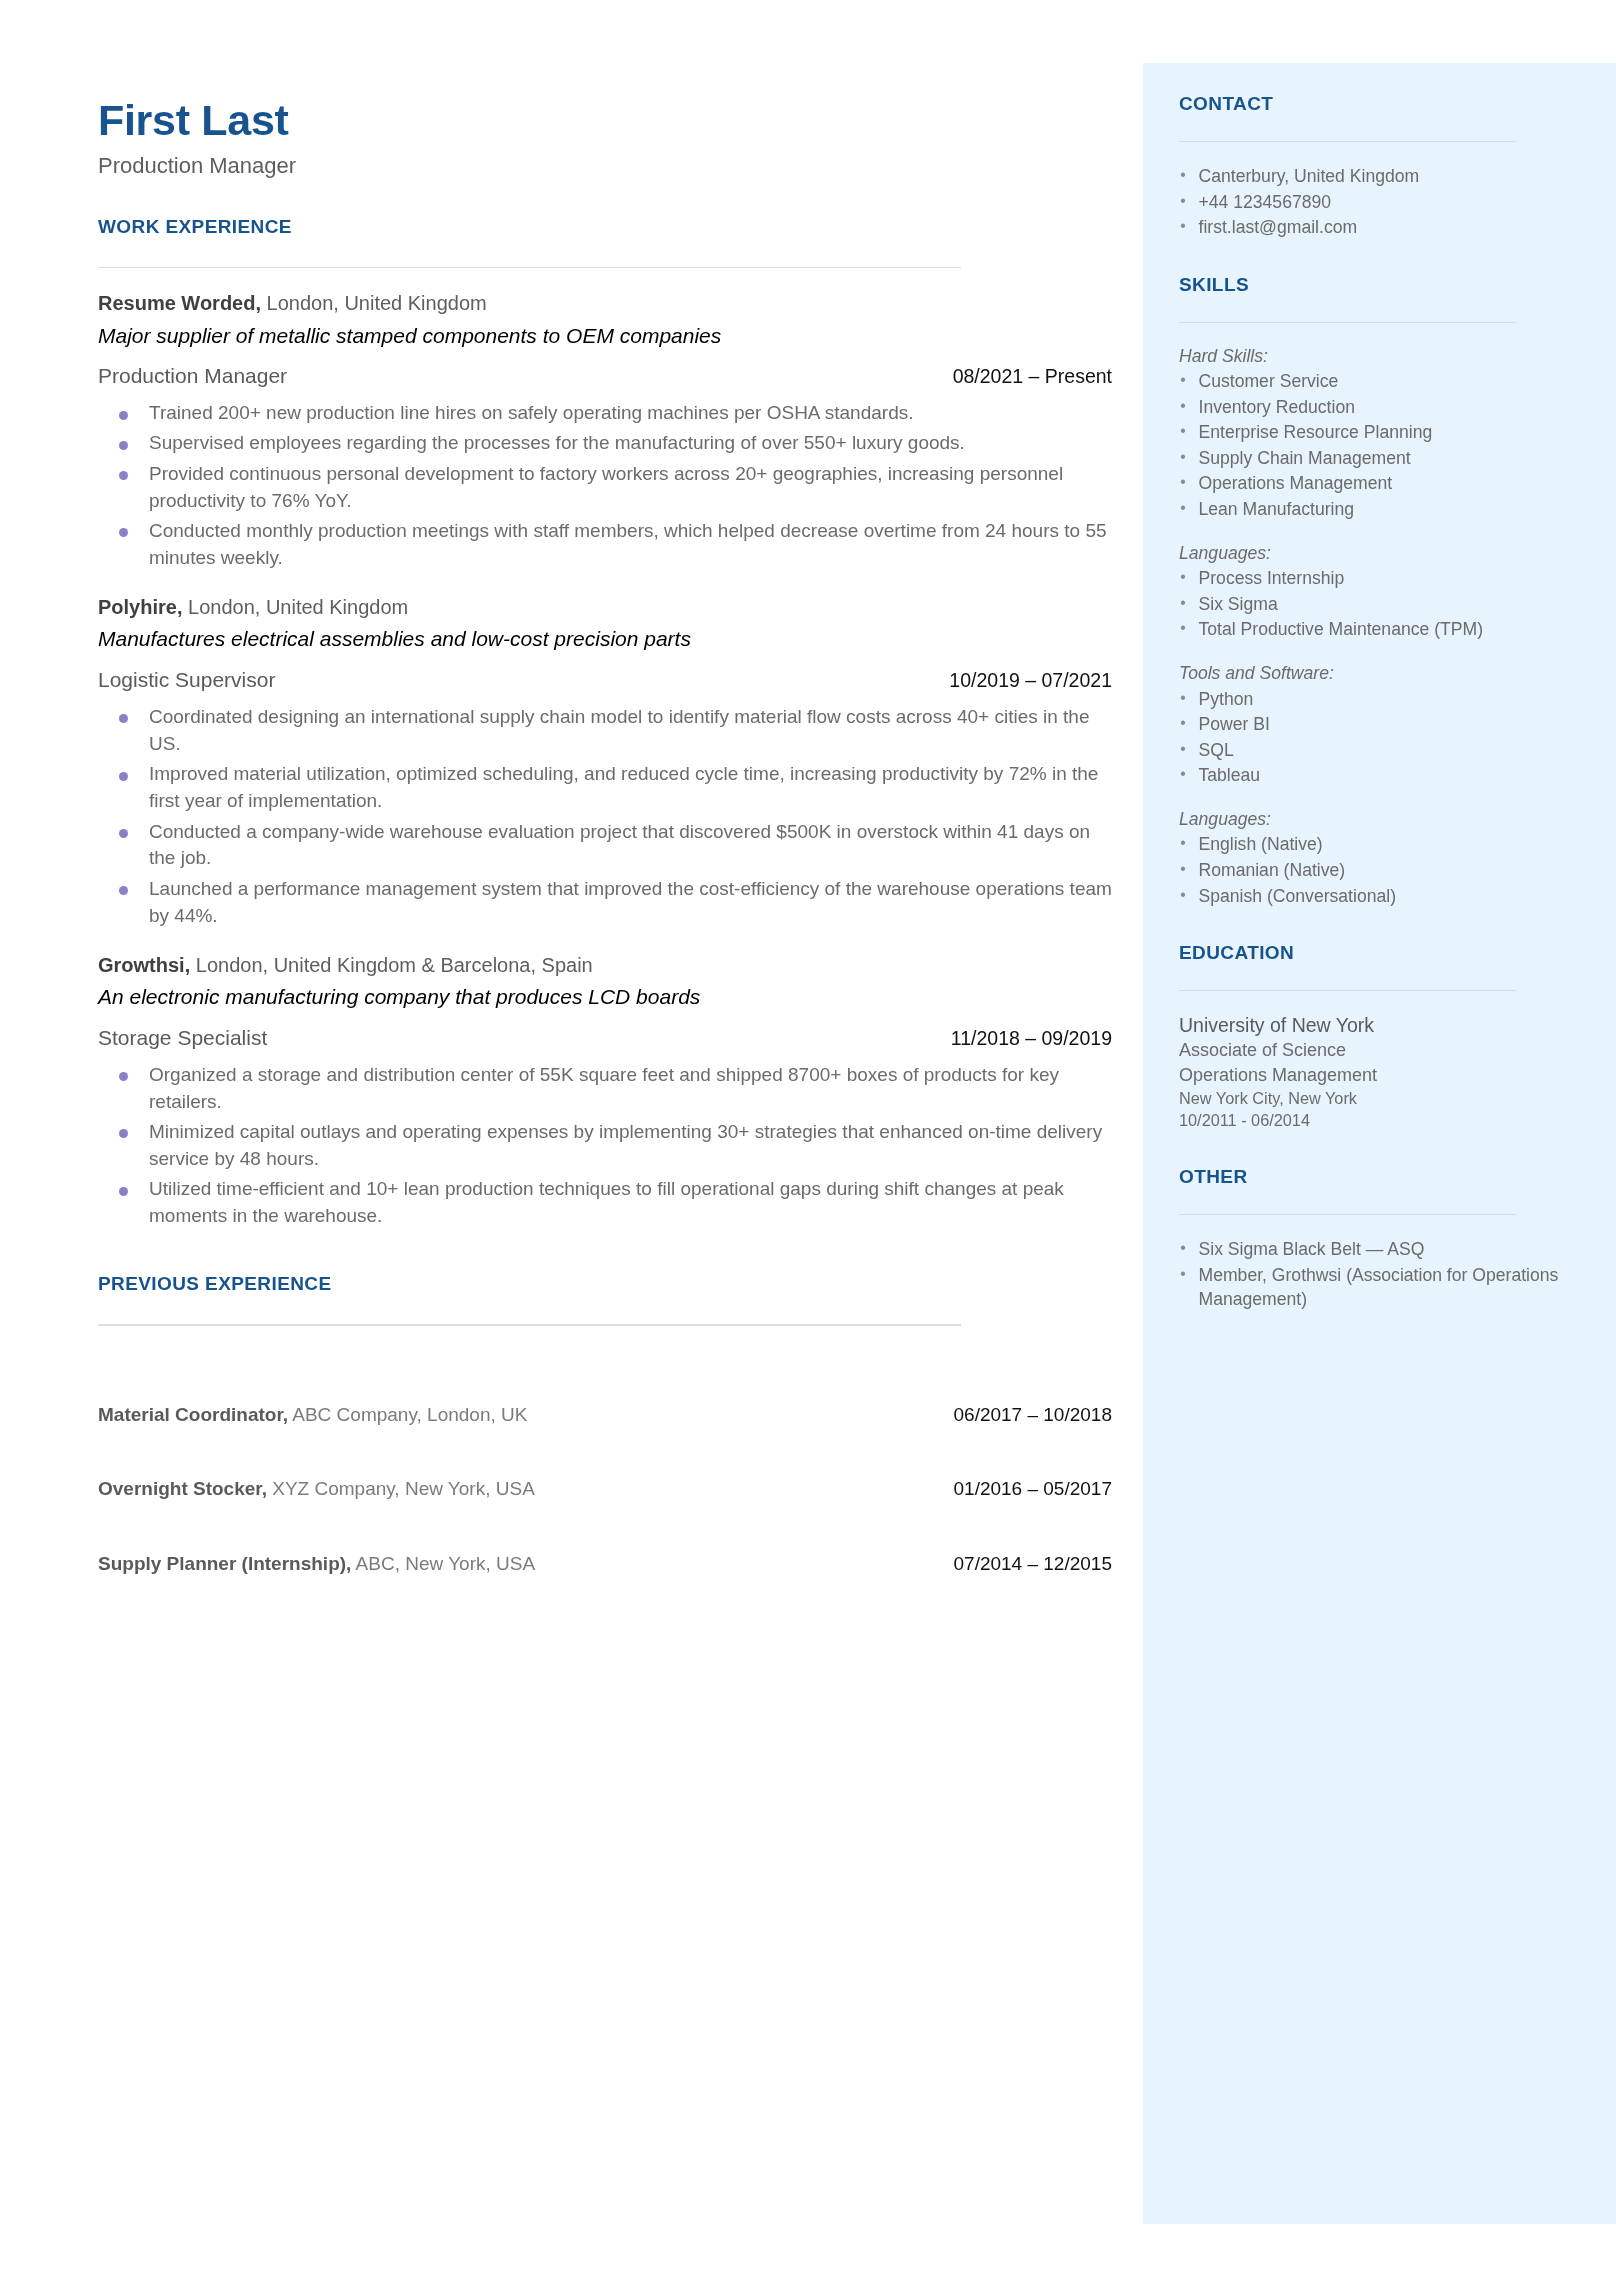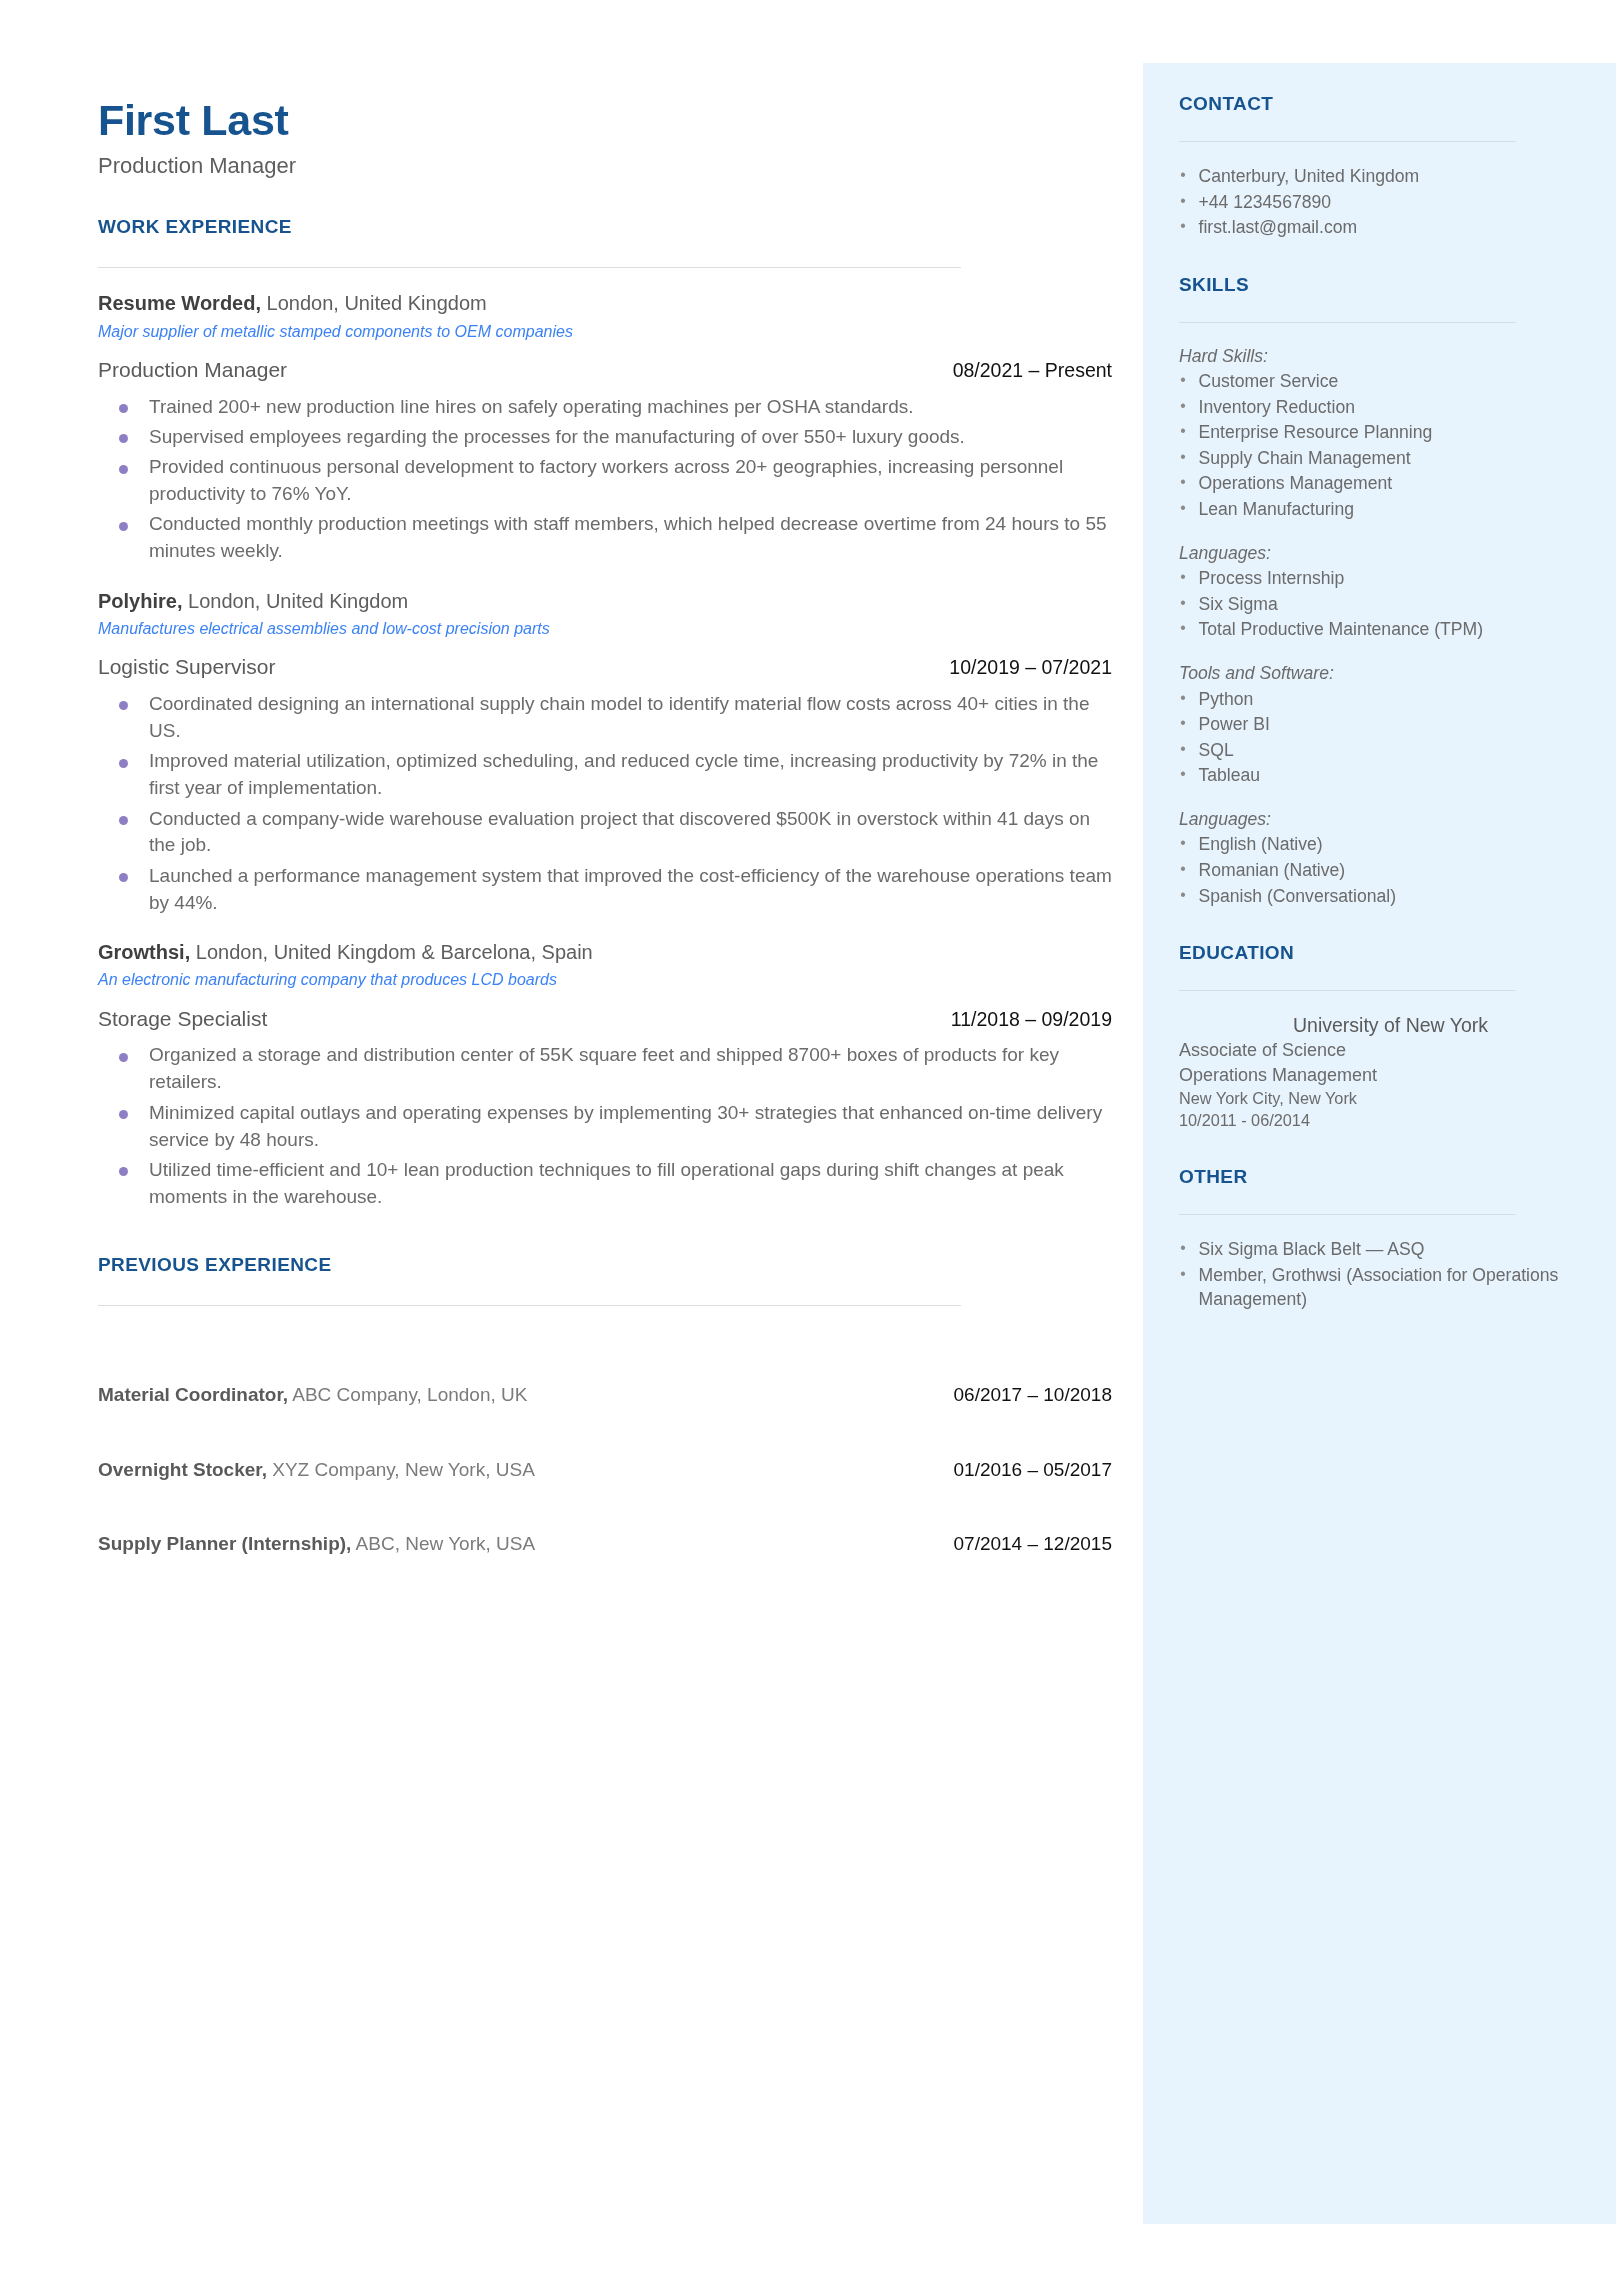--- a/index.html
+++ b/index.html
@@ -78,22 +78,22 @@
   
   .job { margin-top: 23.4px; }
   .job-company {
     font-size: 20px;
     color: #5e5e5e;
     line-height: 1.25;
     margin: 0;
   }
   .job-company b { color: #404040; font-weight: bold; }
   .job-desc {
-    font-size: 16px;
-    color: #3b82f6;
+    font-size: 21px;
+    color: #000000;
     font-style: italic;
     line-height: 1.3;
     margin: 5.2px 0 0 0;
   }
   .job-titlerow {
     display: flex;
     align-items: baseline;
     justify-content: space-between;
     width: 1014px;
     margin-top: 15.6px;
@@ -202,21 +202,20 @@
     font-size: 15.6px;
   }
   .sb-gap { height: 19.5px; }
   .sb-section-space { margin-top: 34px; }
 
   .edu-school {
     font-size: 19.5px;
     color: #5a5a5a;
     line-height: 1.3;
     margin: 0;
-    text-align: center;
   }
   .edu-line {
     font-size: 18px;
     color: #6b6b6b;
     line-height: 1.34;
     margin: 0;
   }
   .edu-small {
     font-size: 16.3px;
     color: #6b6b6b;

